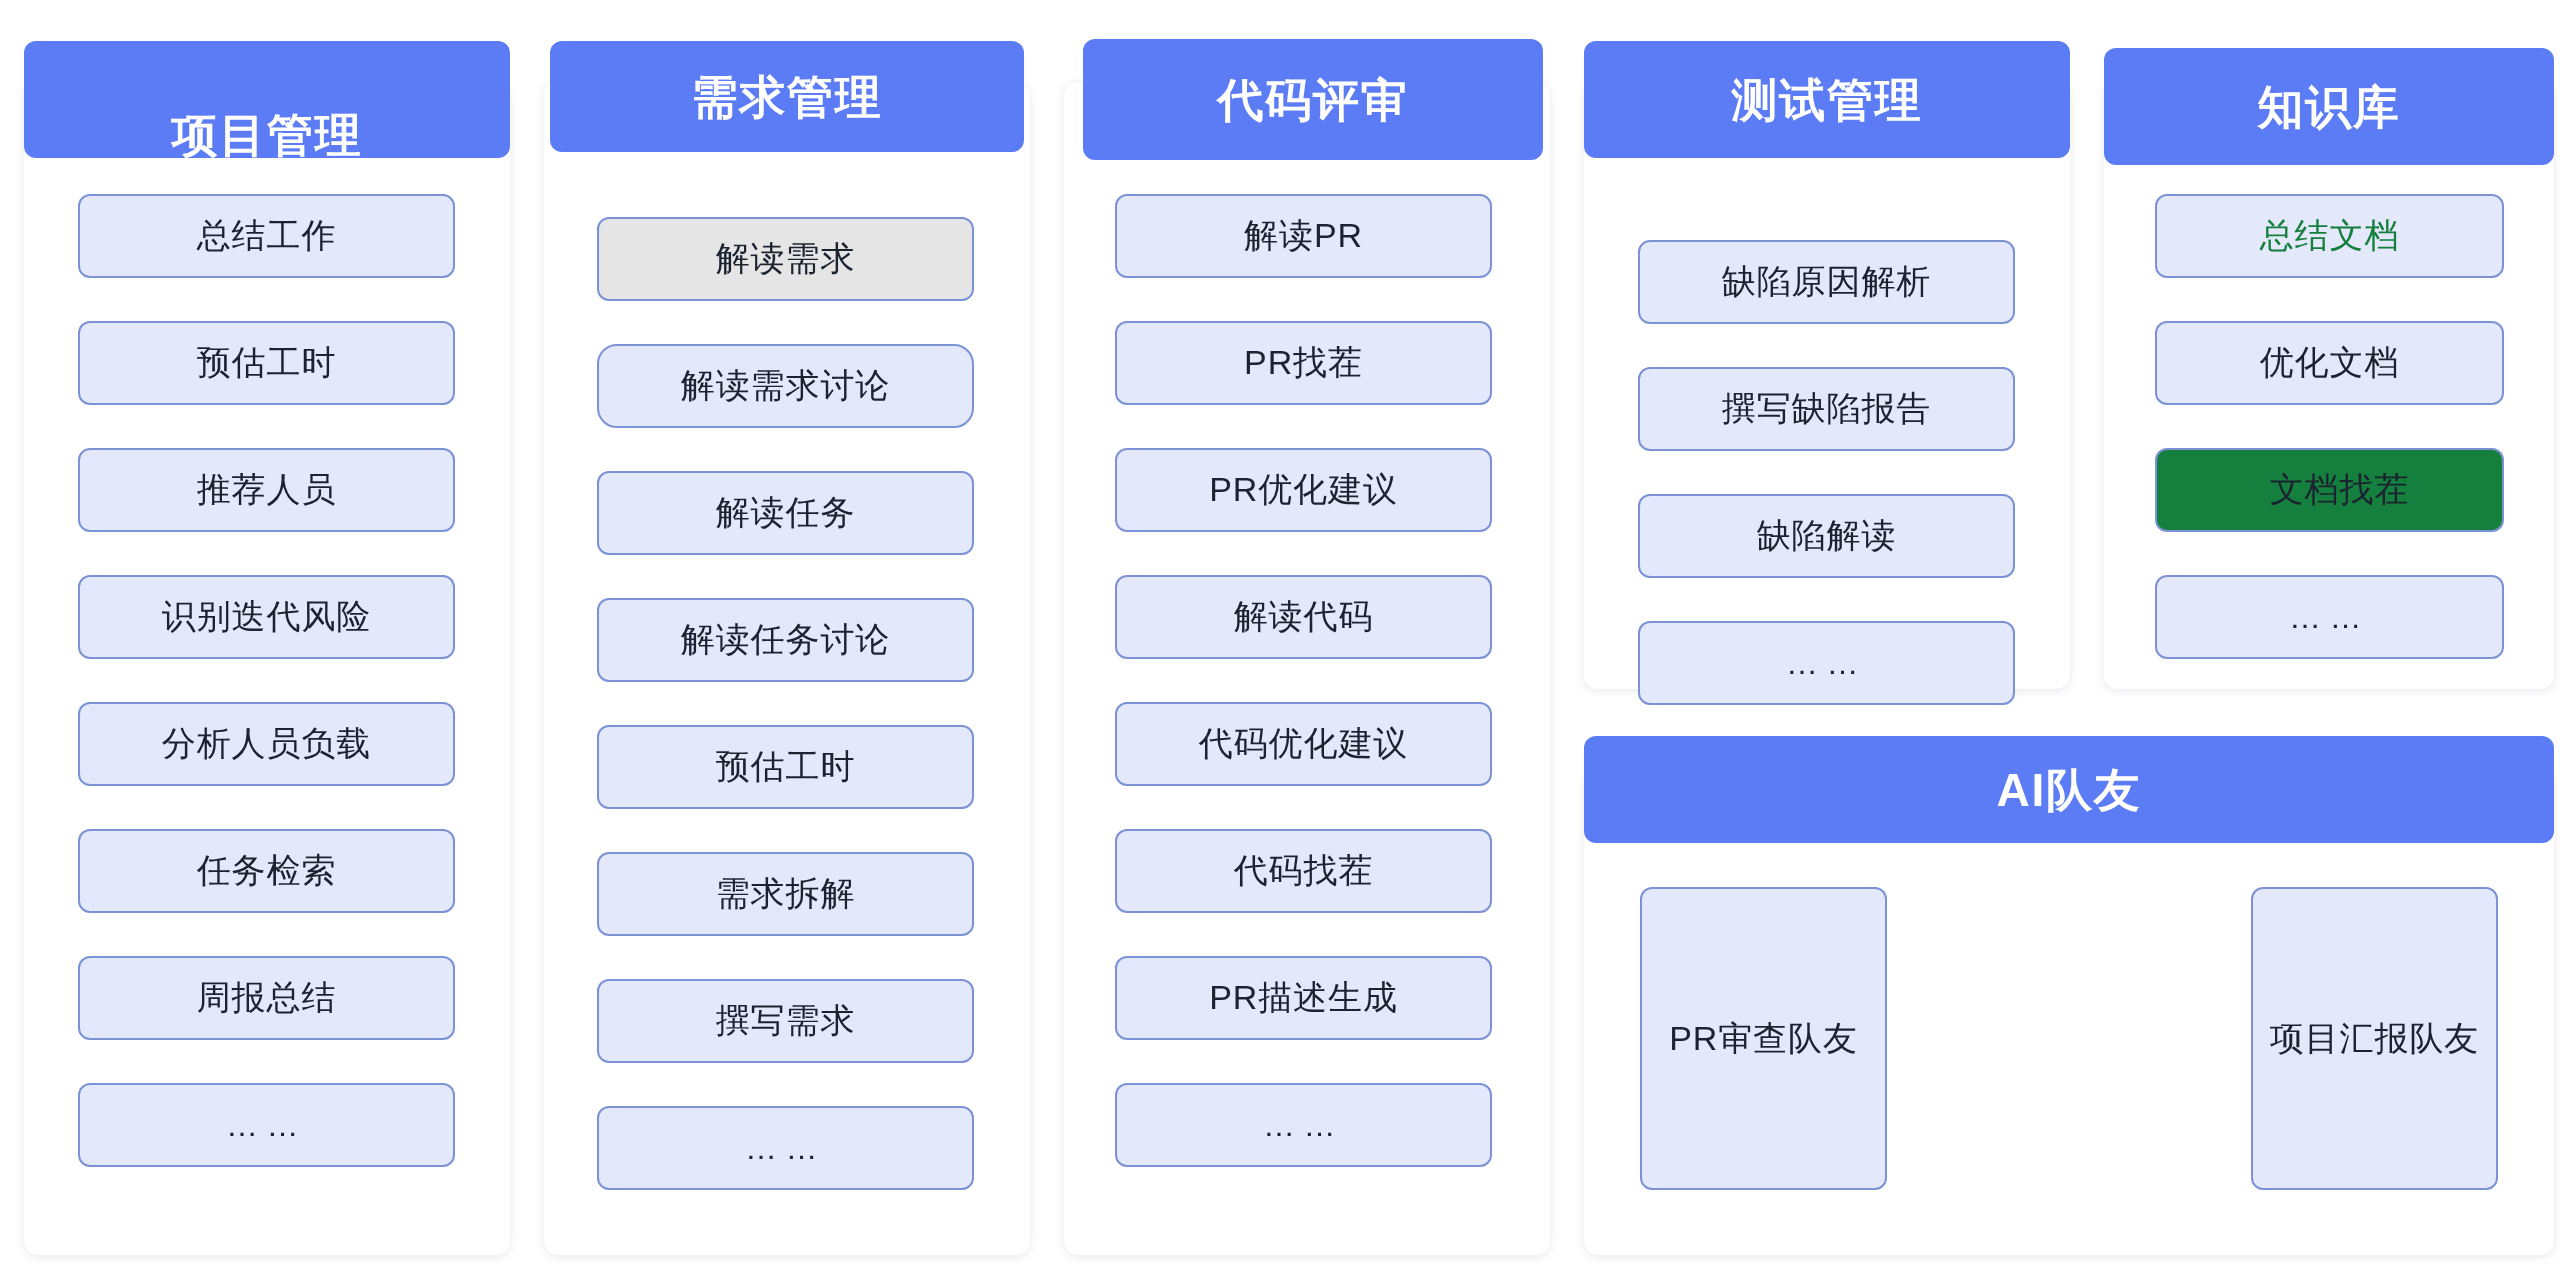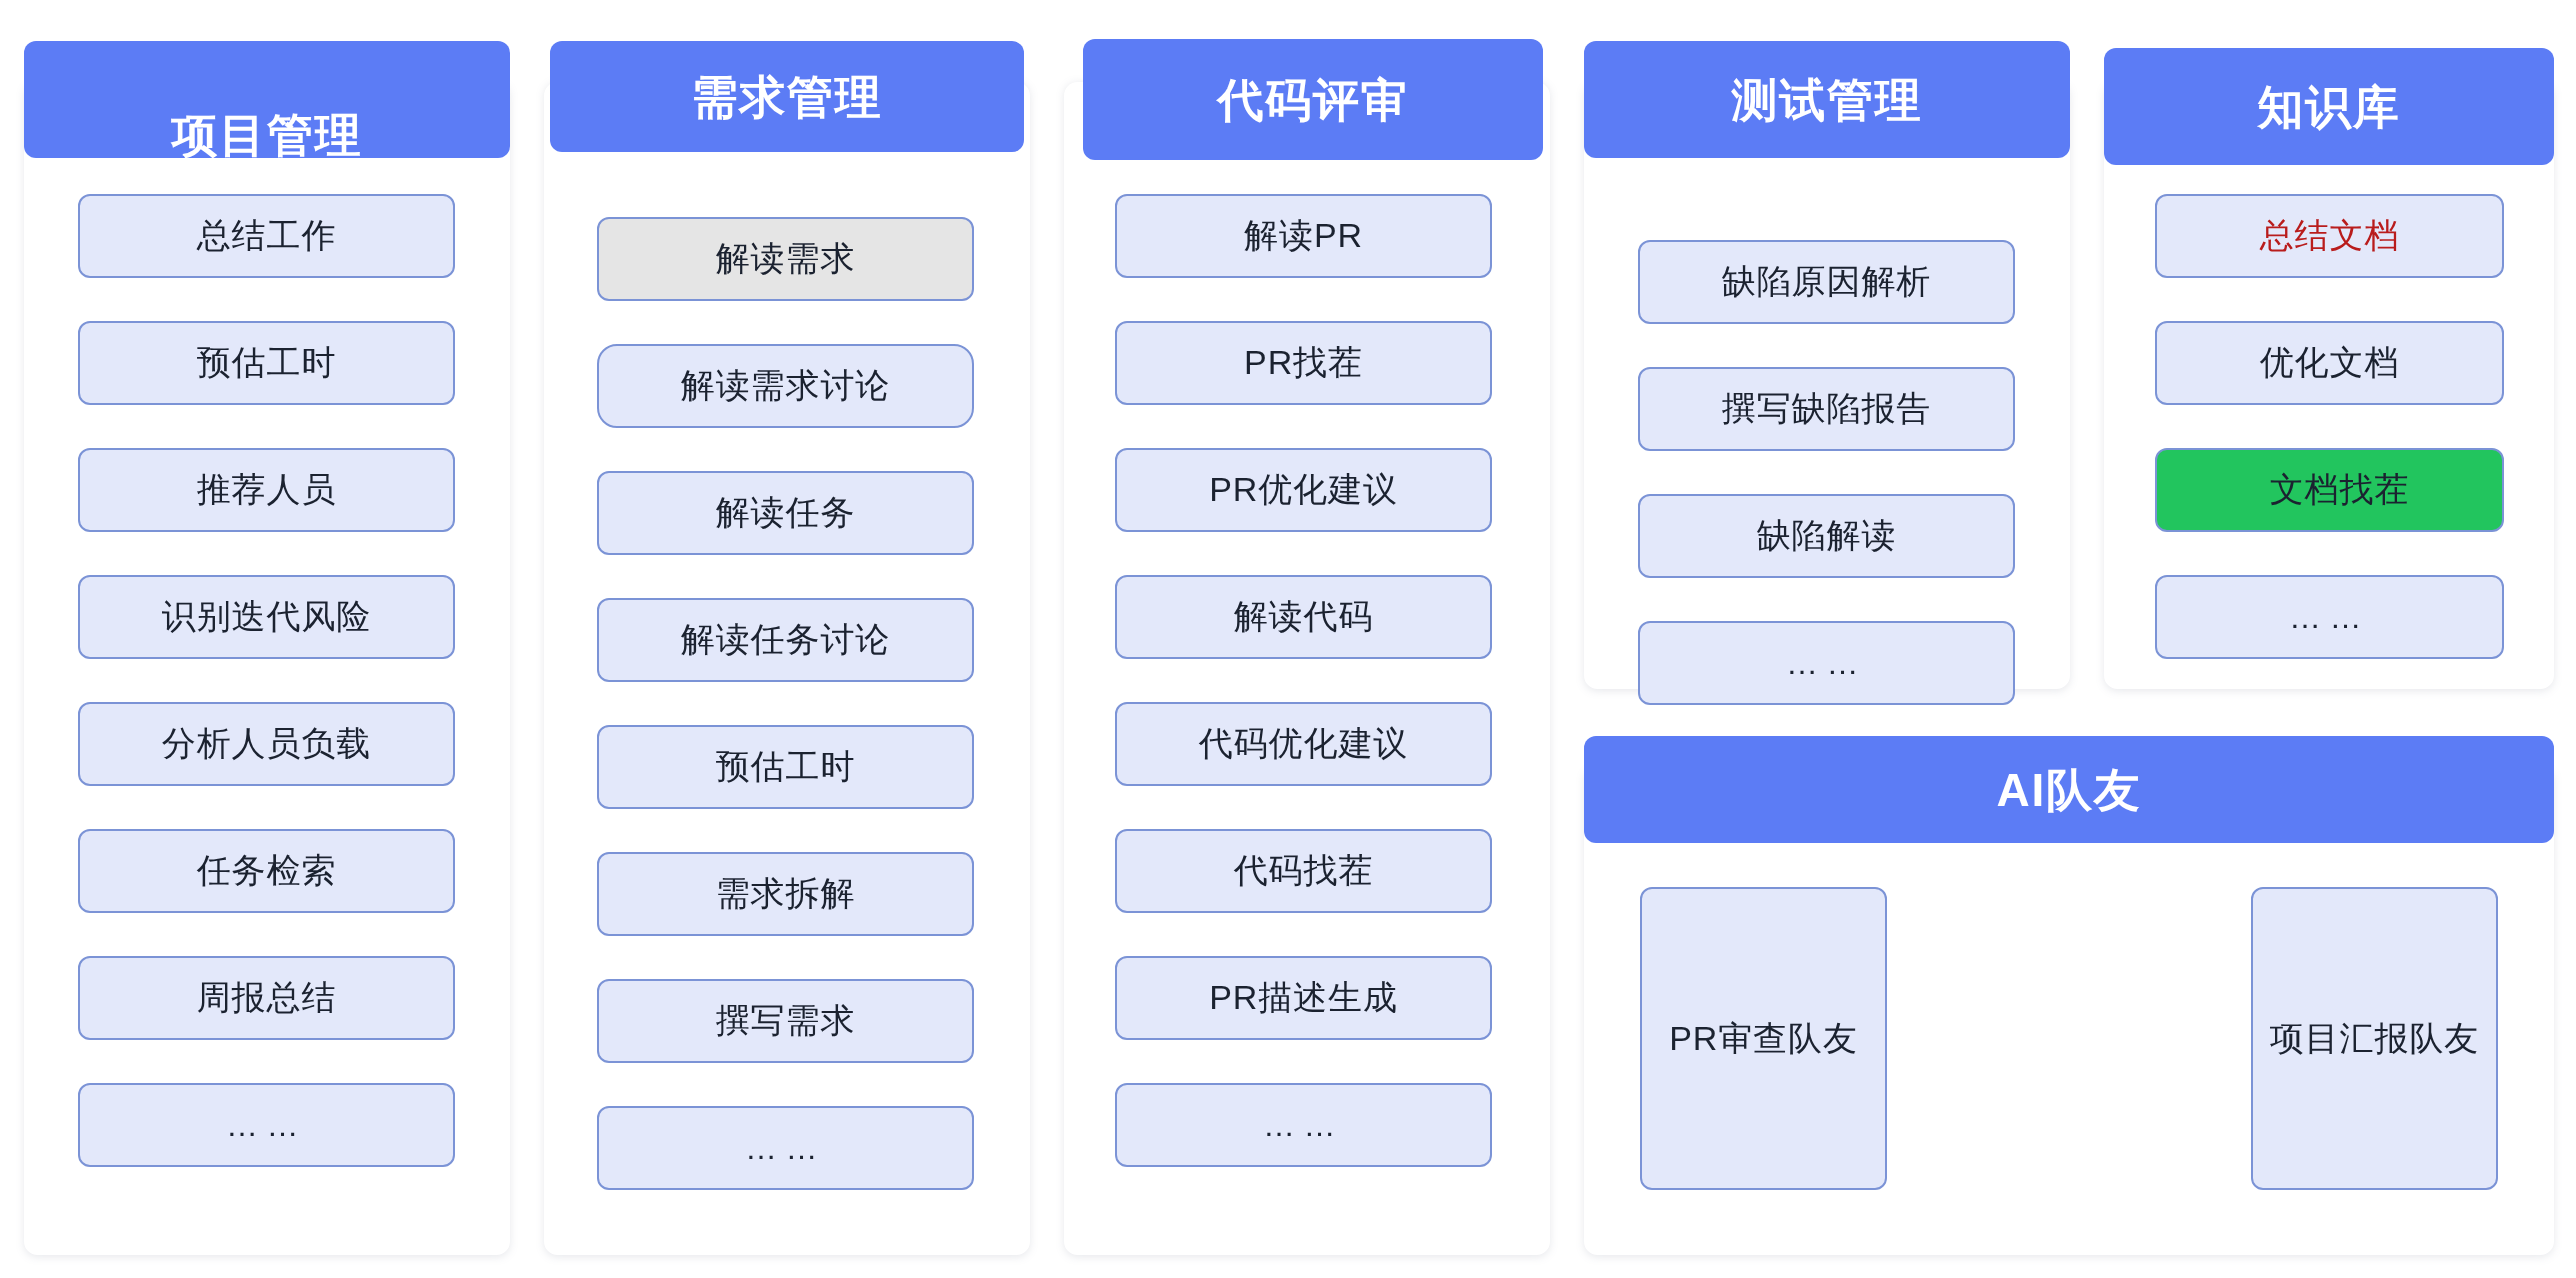--- a/index.html
+++ b/index.html
@@ -181,23 +181,23 @@
     <div class="chip" style="background: rgb(227, 232, 250); border-color: rgb(123, 147, 214); color: rgb(27, 34, 48);">撰写缺陷报告</div>
     <div class="chip" style="background: rgb(227, 232, 250); border-color: rgb(123, 147, 214); color: rgb(27, 34, 48);">缺陷解读</div>
     <div class="chip dots" style="background: rgb(227, 232, 250); border-color: rgb(123, 147, 214); color: rgb(27, 34, 48);">……</div>
   </div>
 
   <div class="card" id="col5" style="background: rgb(255, 255, 255);"></div>
   <div class="card-head" id="col5-head" style="background: rgb(92, 124, 245);">
     <span class="card-head-title" style="color: rgb(255, 255, 255);">知识库</span>
   </div>
   <div class="card-body" id="col5-body">
-    <div class="chip" style="background: rgb(227, 232, 250); border-color: rgb(123, 147, 214); color: #b91c1c;">总结文档</div>
+    <div class="chip" style="background: rgb(227, 232, 250); border-color: rgb(123, 147, 214); color: #15803d;">总结文档</div>
     <div class="chip" style="background: rgb(227, 232, 250); border-color: rgb(123, 147, 214); color: rgb(27, 34, 48);">优化文档</div>
-    <div class="chip" style="background: #22c55e; border-color: rgb(123, 147, 214); color: rgb(27, 34, 48); padding-left: 20px;">文档找茬</div>
+    <div class="chip" style="background: #15803d; border-color: rgb(123, 147, 214); color: rgb(27, 34, 48); padding-left: 20px;">文档找茬</div>
     <div class="chip dots" style="background: rgb(227, 232, 250); border-color: rgb(123, 147, 214); color: rgb(27, 34, 48);">……</div>
   </div>
 
   <div class="card" id="aicard" style="background: rgb(255, 255, 255);"></div>
   <div class="card-head" id="aicard-head" style="background: rgb(92, 124, 245);">
     <span class="card-head-title" style="color: rgb(255, 255, 255);">AI队友</span>
   </div>
   <div class="card-body" id="aicard-body">
     <div class="mate-row">
       <div class="mate" style="background: rgb(227, 232, 250); border-color: rgb(123, 147, 214); color: rgb(27, 34, 48);">PR审查队友</div>

